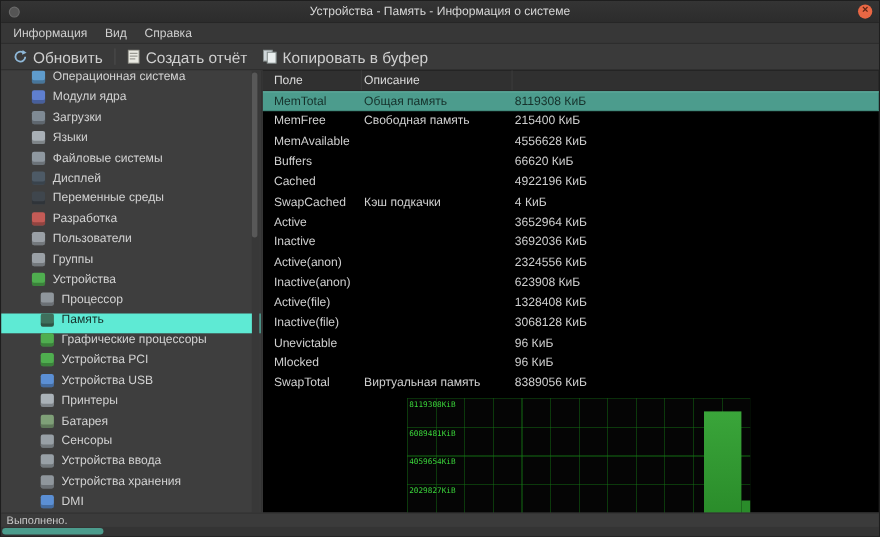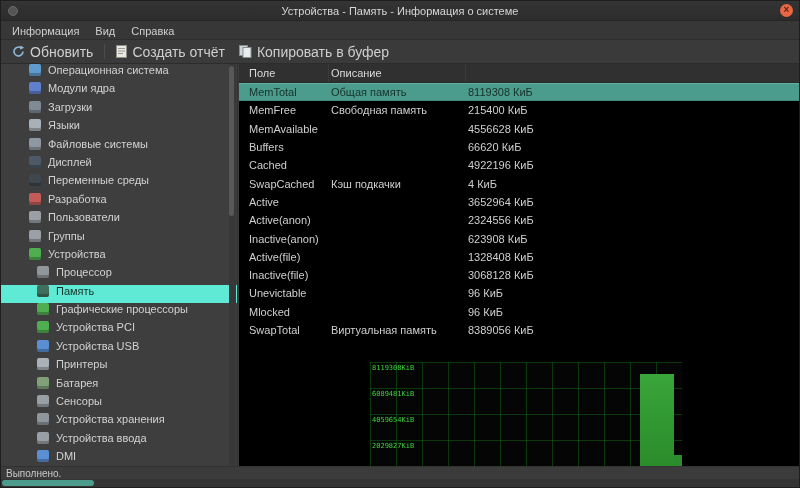--- a/index.html
+++ b/index.html
@@ -203,26 +203,26 @@
           </div>
           <div class="side-item child">
             <span class="sicon" style="background: rgb(127, 160, 120);"></span>
             <span>Батарея</span>
           </div>
           <div class="side-item child">
             <span class="sicon" style="background: rgb(152, 160, 166);"></span>
             <span>Сенсоры</span>
           </div>
           <div class="side-item child">
+            <span class="sicon" style="background: rgb(152, 160, 166);"></span>
+            <span>Устройства ввода</span>
+          </div>
+          <div class="side-item child">
             <span class="sicon" style="background: rgb(143, 150, 156);"></span>
             <span>Устройства хранения</span>
-          </div>
-          <div class="side-item child">
-            <span class="sicon" style="background: rgb(152, 160, 166);"></span>
-            <span>Устройства ввода</span>
           </div>
           <div class="side-item child">
             <span class="sicon" style="background: rgb(91, 143, 212);"></span>
             <span>DMI</span>
           </div>
         </div>
       <div class="side-scroll-track">
         <div class="side-scroll-thumb"></div>
       </div>
     </div>
@@ -262,20 +262,25 @@
             <span class="c c0">SwapCached</span>
             <span class="c c1">Кэш подкачки</span>
             <span class="c c2">4 КиБ</span>
           </div>
           <div class="trow">
             <span class="c c0">Active</span>
             <span class="c c1"></span>
             <span class="c c2">3652964 КиБ</span>
           </div>
           <div class="trow">
+            <span class="c c0">Inactive</span>
+            <span class="c c1"></span>
+            <span class="c c2">3692036 КиБ</span>
+          </div>
+          <div class="trow">
             <span class="c c0">Active(anon)</span>
             <span class="c c1"></span>
             <span class="c c2">2324556 КиБ</span>
           </div>
           <div class="trow">
             <span class="c c0">Inactive(anon)</span>
             <span class="c c1"></span>
             <span class="c c2">623908 КиБ</span>
           </div>
           <div class="trow">

